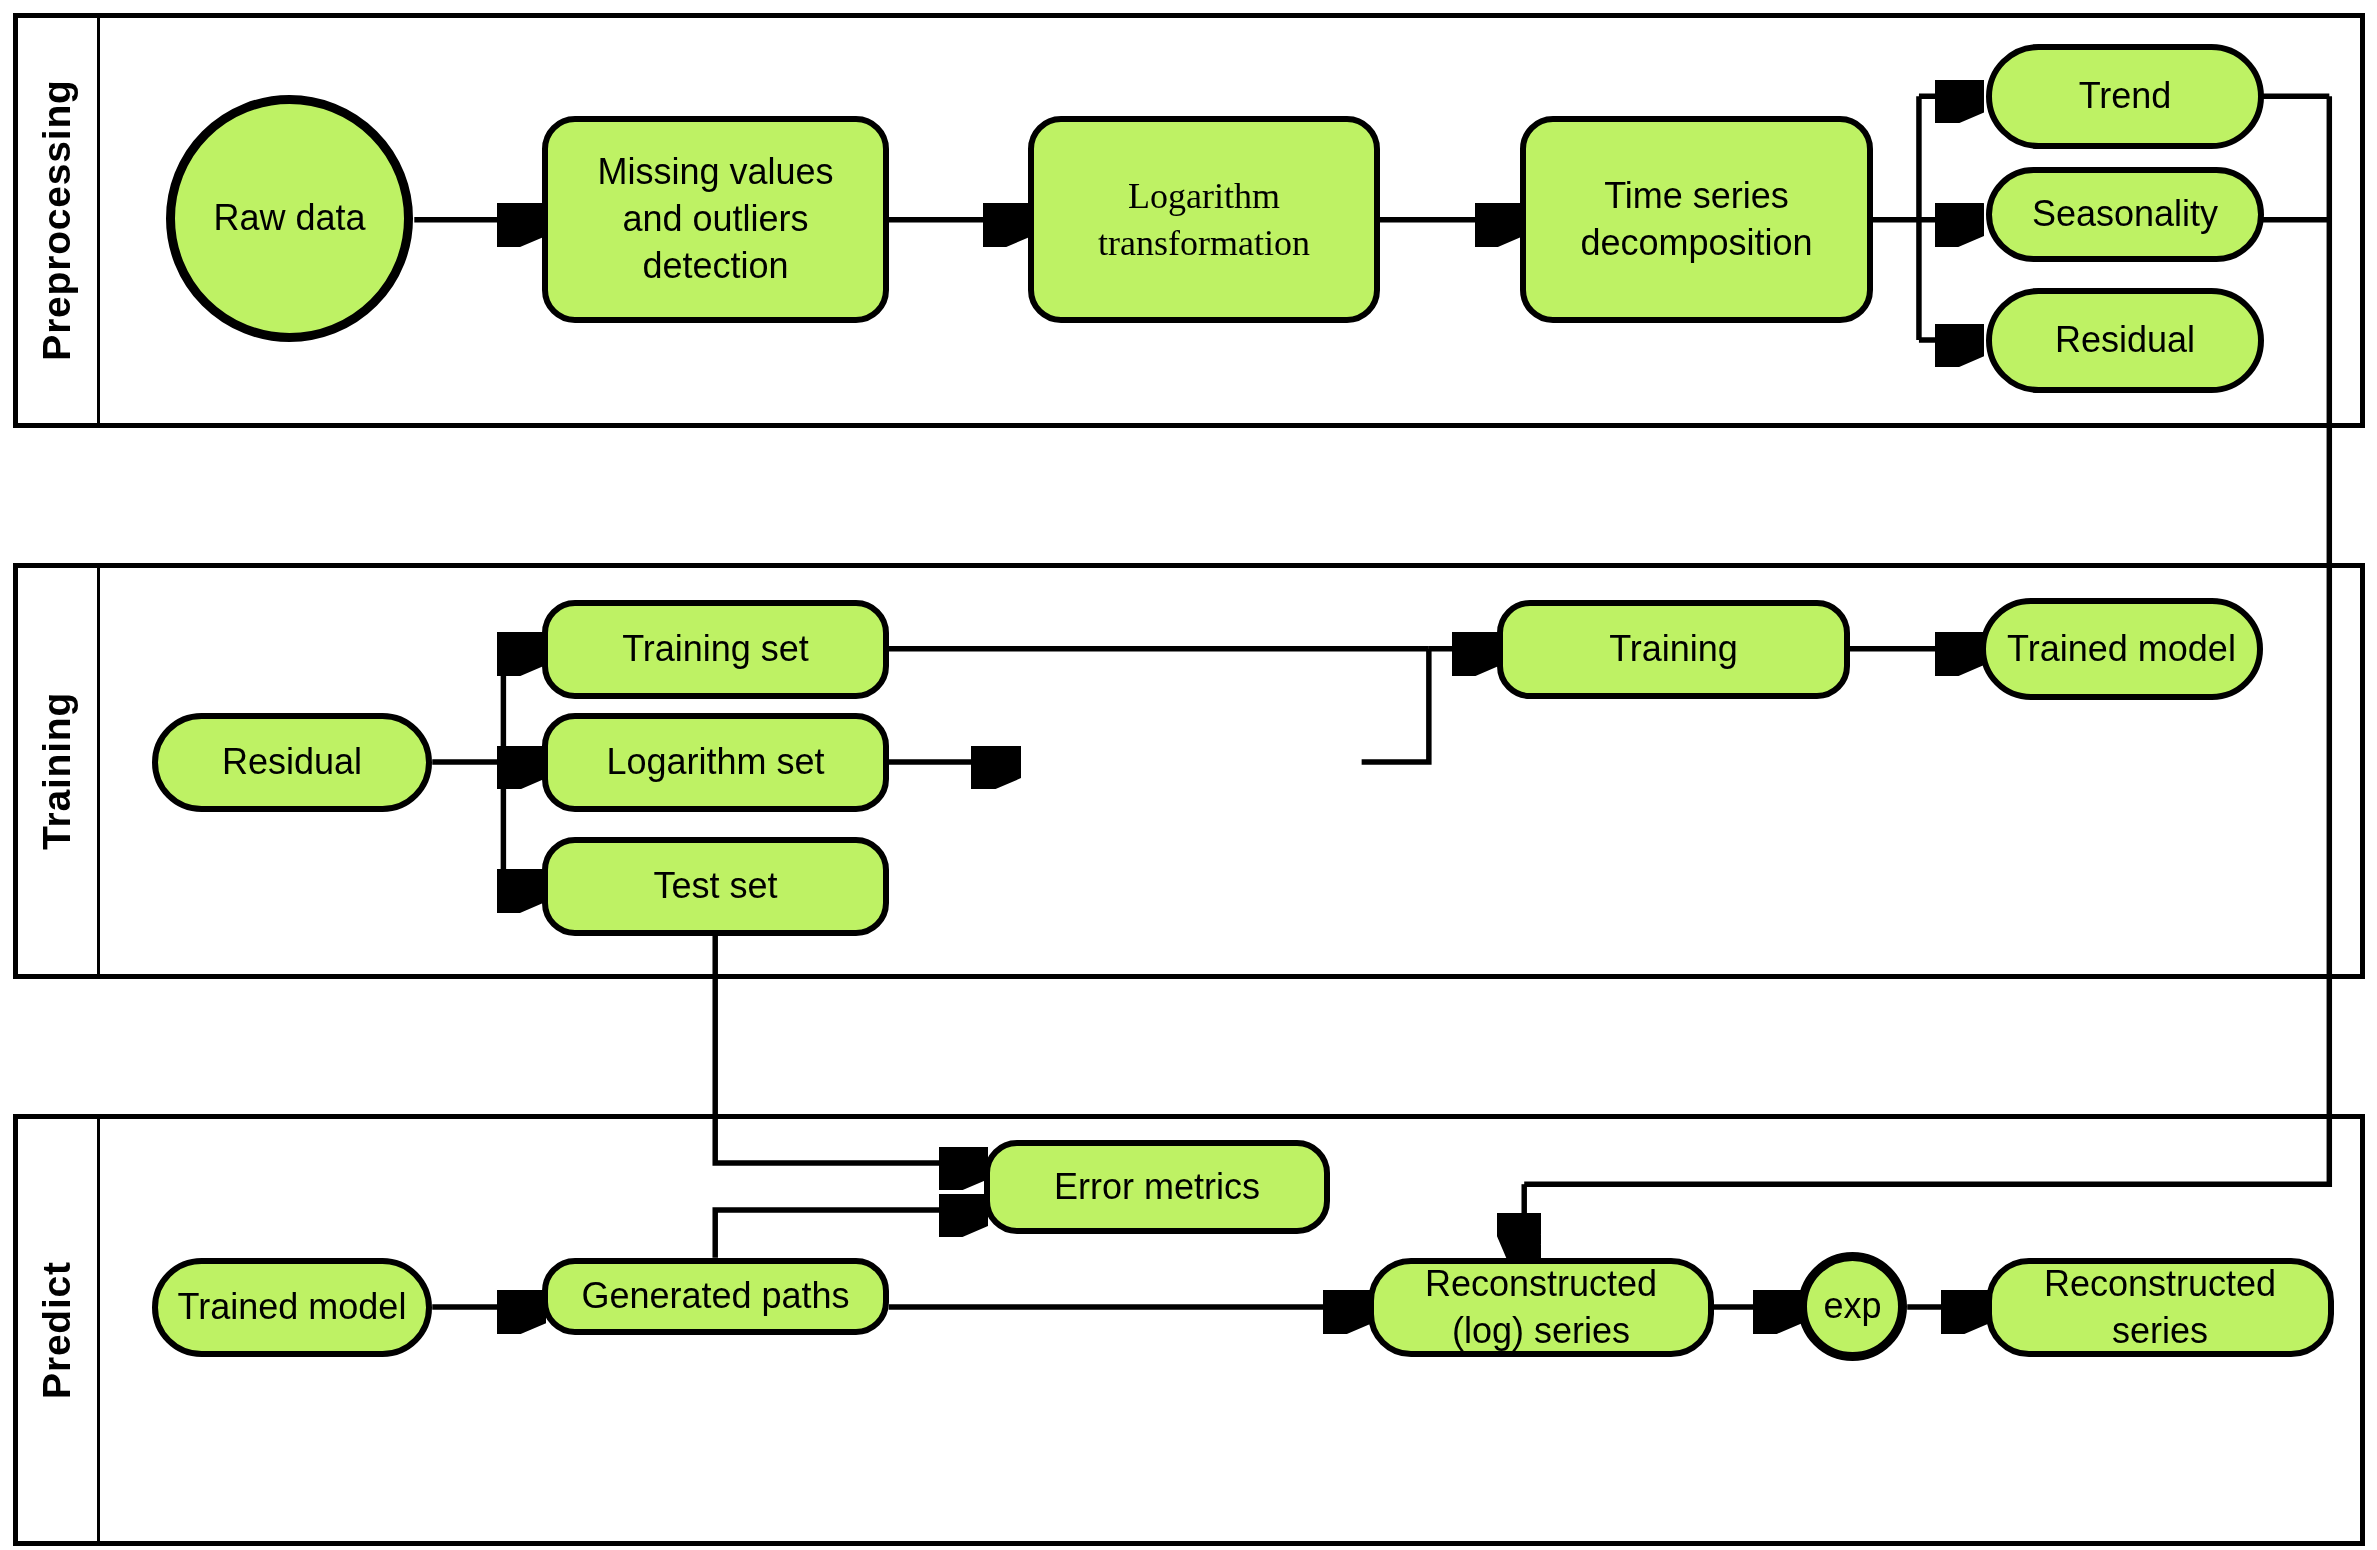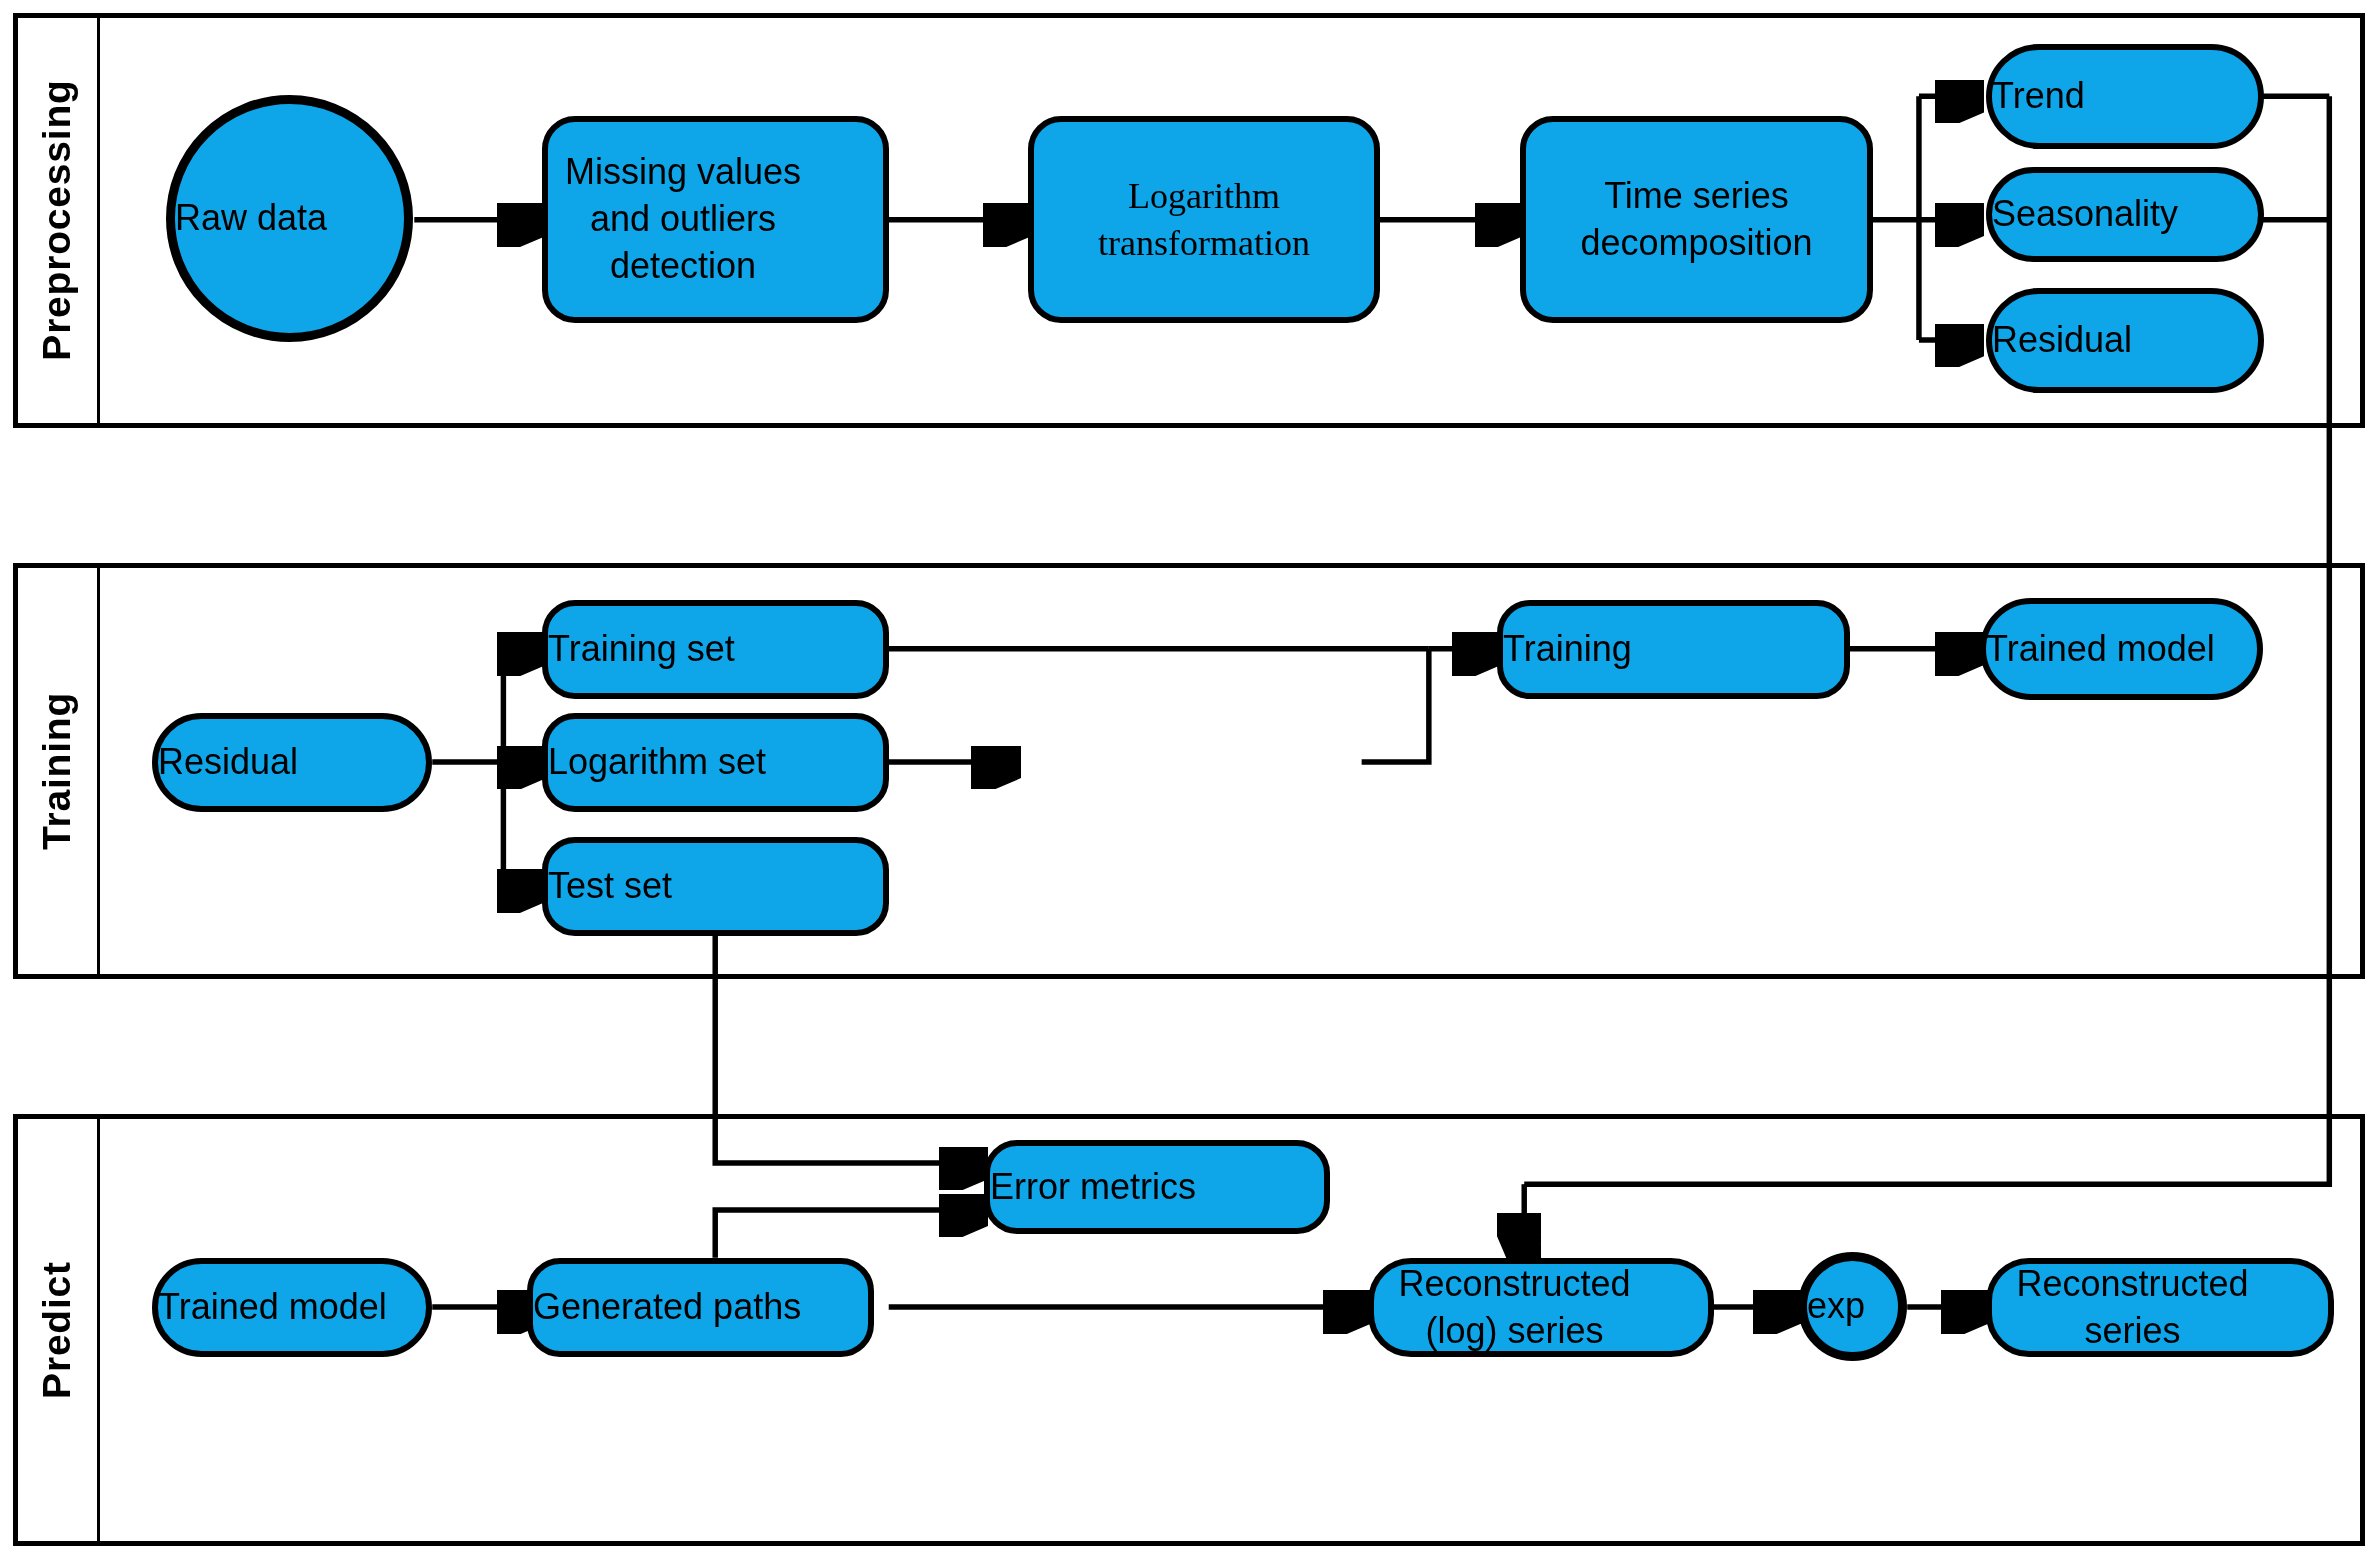--- a/index.html
+++ b/index.html
@@ -28,24 +28,24 @@
     white-space:nowrap;
     font-size:39px;font-weight:bold;
     letter-spacing:0.8px;
   }
   
   svg.wires{position:absolute;left:0;top:0;width:2377px;height:1550px;}
   svg.wires path{stroke:#000;stroke-width:7;fill:none;}
   
   .node{
     position:absolute;
-    background:#0ea5e9;
+    background:#bef264;
     border:6.3px solid #000;
     box-sizing:border-box;
-    display:flex;align-items:center;justify-content:flex-start;
+    display:flex;align-items:center;justify-content:center;
     text-align:center;
     font-size:36px;line-height:1.3;
   }
   .node .label{display:block;}
   .round42{border-radius:33px;}
   .round50{border-radius:43px;}
   .stadium{border-radius:781px;}
   .circle{border-radius:50%;border-width:9.4px;}
   .narrow-3line .label{max-width:270px;}
 </style>
@@ -146,21 +146,21 @@
   <div class="node round42" style="left:1497px;top:600px;width:353px;height:99px;">
     <span class="label">Training</span>
   </div>
   <div class="node stadium" style="left:1980px;top:598px;width:283px;height:102px;">
     <span class="label">Trained model</span>
   </div>
 
   <div class="node stadium" style="left:152px;top:1258px;width:280px;height:99px;">
     <span class="label">Trained model</span>
   </div>
-  <div class="node round42" style="left:527px;top:1258px;width:347px;height:99px;">
+  <div class="node round42" style="left:542px;top:1258px;width:347px;height:77px;">
     <span class="label">Generated paths</span>
   </div>
   <div class="node round42" style="left:984px;top:1140px;width:346px;height:94px;">
     <span class="label">Error metrics</span>
   </div>
   <div class="node round50" style="left:1368px;top:1258px;width:346px;height:99px;">
     <span class="label" style="max-width:281px;">Reconstructed (log) series</span>
   </div>
   <div class="node circle" style="left:1798px;top:1252px;width:109px;height:109px;">
     <span class="label">exp</span>

